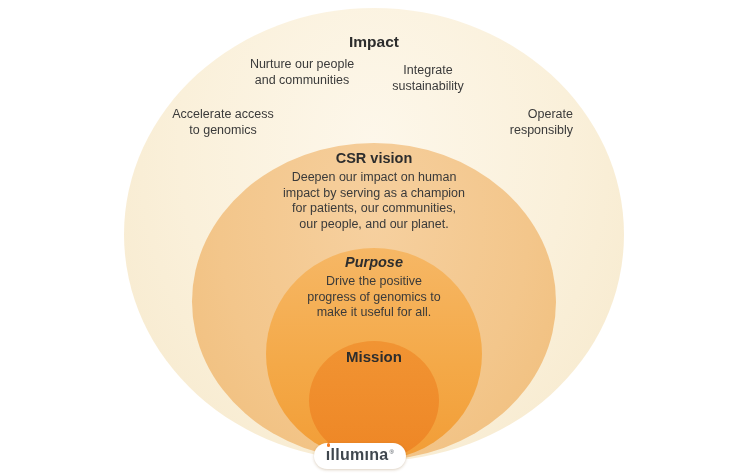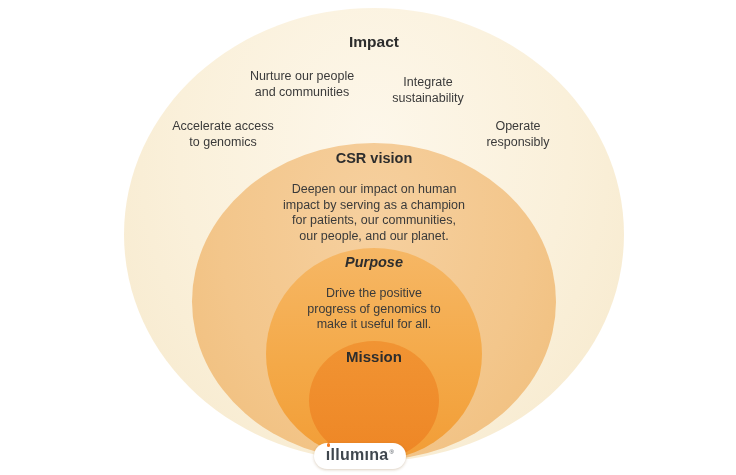--- a/index.html
+++ b/index.html
@@ -39,37 +39,36 @@
     width: 130px; height: 119px;
     background: linear-gradient(180deg, #f19433 0%, #ee8625 100%);
   }
   .txt {
     position: absolute;
     text-align: center;
     color: #3a3a3a;
     font-size: 12.5px;
     line-height: 15.5px;
     white-space: pre-line;
-    margin-top: 12px;
   }
   .heading {
     position: absolute;
     text-align: center;
     color: #2d2d2d;
     font-weight: bold;
   }
   .h-impact  { left: 274px; top: 19px;  width: 200px; font-size: 15.5px; margin-top: 14px; }
   .h-csr     { left: 274px; top: 150px; width: 200px; font-size: 14.5px; }
   .h-purpose { left: 294px; top: 254px; width: 160px; font-size: 14.5px; font-style: italic; }
   .h-mission { left: 314px; top: 348px; width: 120px; font-size: 15px; }
 
   .lbl-nurture    { left: 222px; top: 57px;  width: 160px; }
   .lbl-integrate  { left: 368px; top: 63px;  width: 120px; }
   .lbl-accelerate { left: 148px; top: 107px; width: 150px; }
-  .lbl-operate    { left: 463px; top: 107px; width: 110px; }
+  .lbl-operate    { left: 463px; top: 107px; width: 110px; text-align: right; }
 
   .b-csr     { left: 259px; top: 170px; width: 230px; }
   .b-purpose { left: 279px; top: 274px; width: 190px; }
   .b-mission { left: 299px; top: 367px; width: 150px; }
 
   .logo-pill {
     position: absolute;
     left: 314px; top: 443px;
     width: 92px; height: 26px;
     background: #ffffff;

